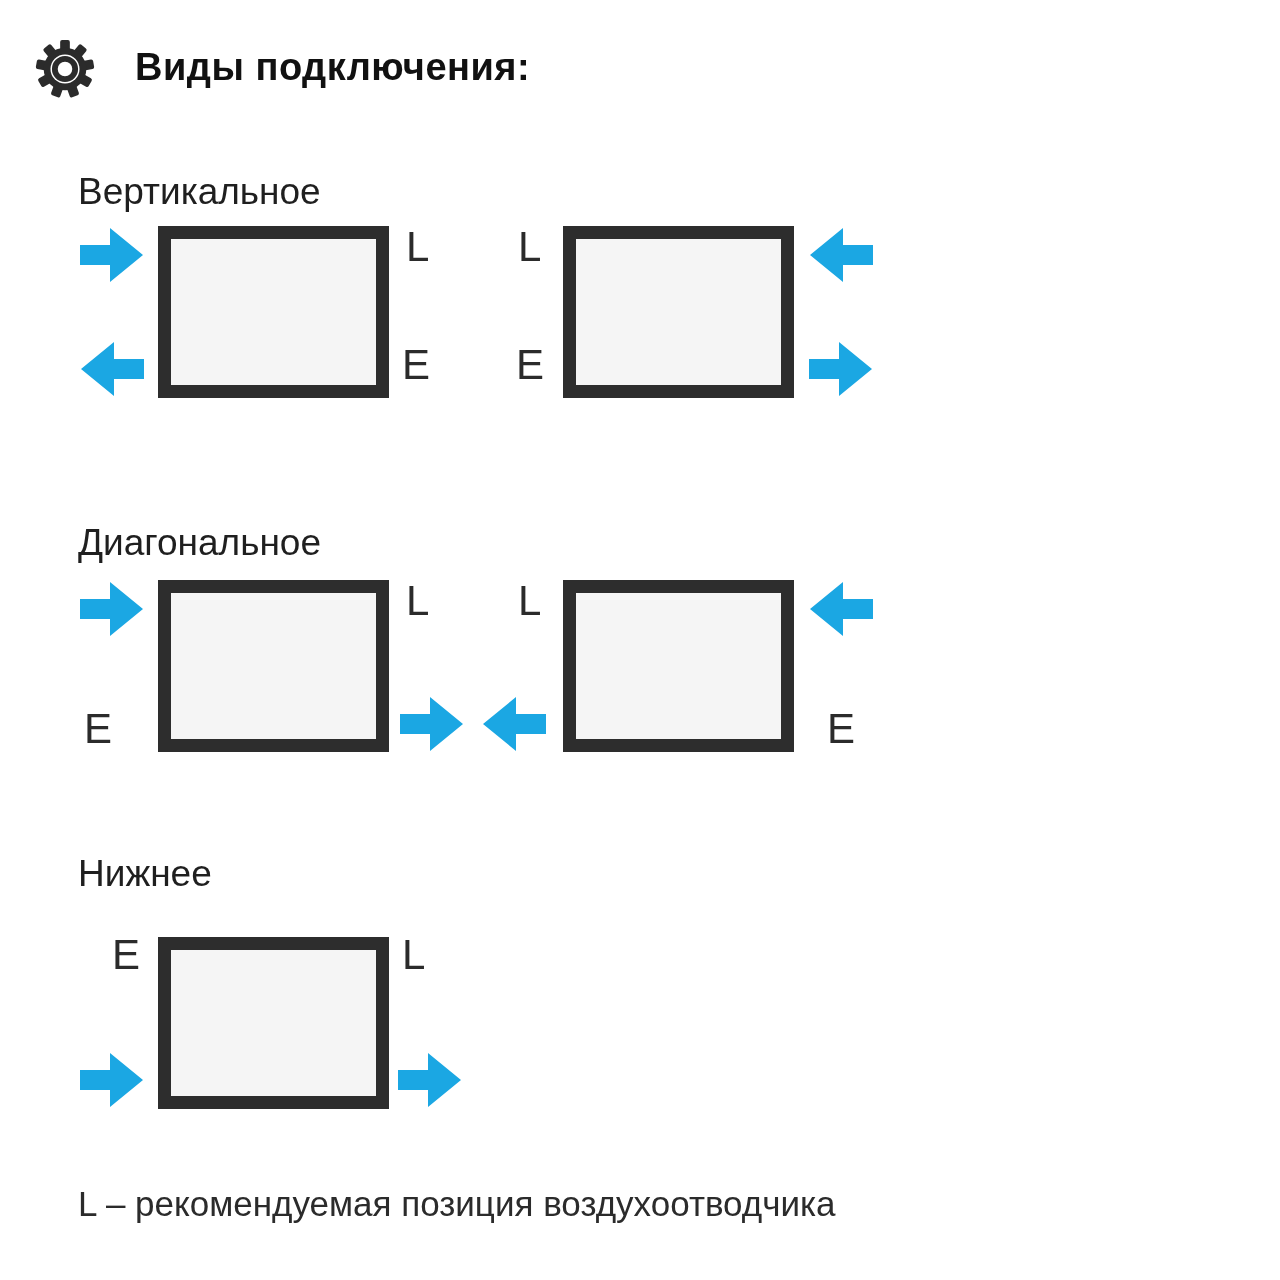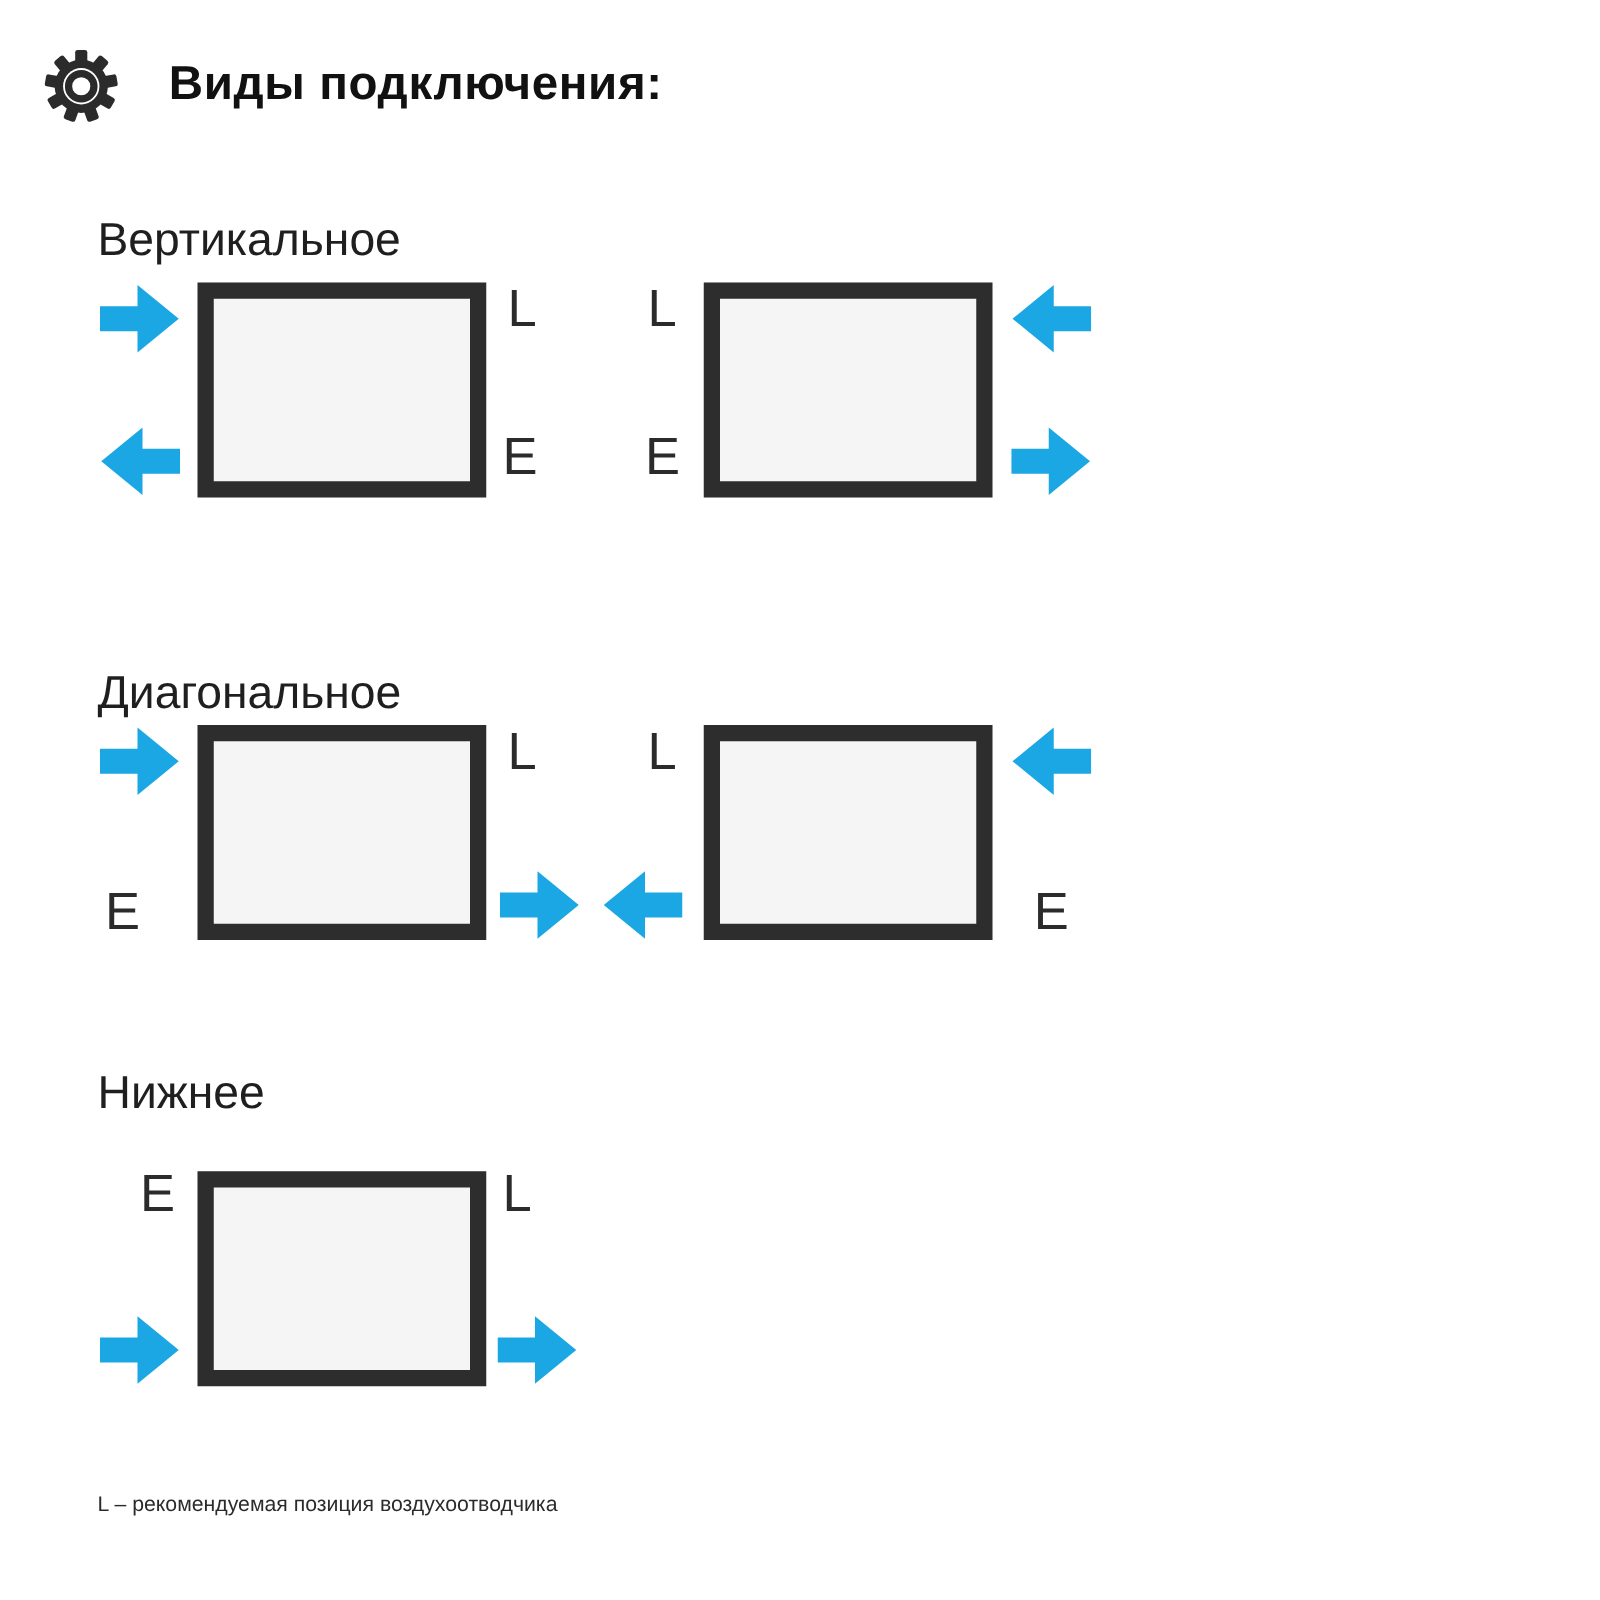--- a/index.html
+++ b/index.html
@@ -40,21 +40,21 @@
   .arrow.left svg { transform: scaleX(-1); }
   .arrow polygon { fill: #1BA7E3; }
 
   .port {
     position: absolute;
     font-size: 42px; line-height: 42px; font-weight: 400; color: #2b2b2b;
   }
 
   .legend {
     position: absolute; left: 78px; top: 1186px;
-    font-size: 17px; line-height: 35px; font-weight: 400; color: #2b2b2b;
+    font-size: 35px; line-height: 35px; font-weight: 400; color: #2b2b2b;
   }
 </style>
 </head>
 <body>
 
 <div class="canvas">
 
   <div class="gear">
     <svg viewBox="0 0 64 64" aria-hidden="true">
       <g fill="#2b2b2b">
@@ -101,21 +101,21 @@
         </svg>
     </div>
     <div class="arrow" style="left:809px; top:341px">
       <svg viewBox="0 0 64 56">
           <polygon points="0,18 30,18 30,1 63,28 30,55 30,38 0,38"></polygon>
         </svg>
     </div>
   </section>
 
   <section class="layer">
-    <div class="section-label" style="top:532px">Диагональное</div>
+    <div class="section-label" style="top:521px">Диагональное</div>
 
     <div class="box" style="left:158px; top:580px"></div>
     <div class="arrow" style="left:80px; top:581px">
       <svg viewBox="0 0 64 56">
           <polygon points="0,18 30,18 30,1 63,28 30,55 30,38 0,38"></polygon>
         </svg>
     </div>
     <div class="port" style="left:84px; top:708px">E</div>
     <div class="port" style="left:406px; top:580px">L</div>
     <div class="arrow" style="left:400px; top:696px">

